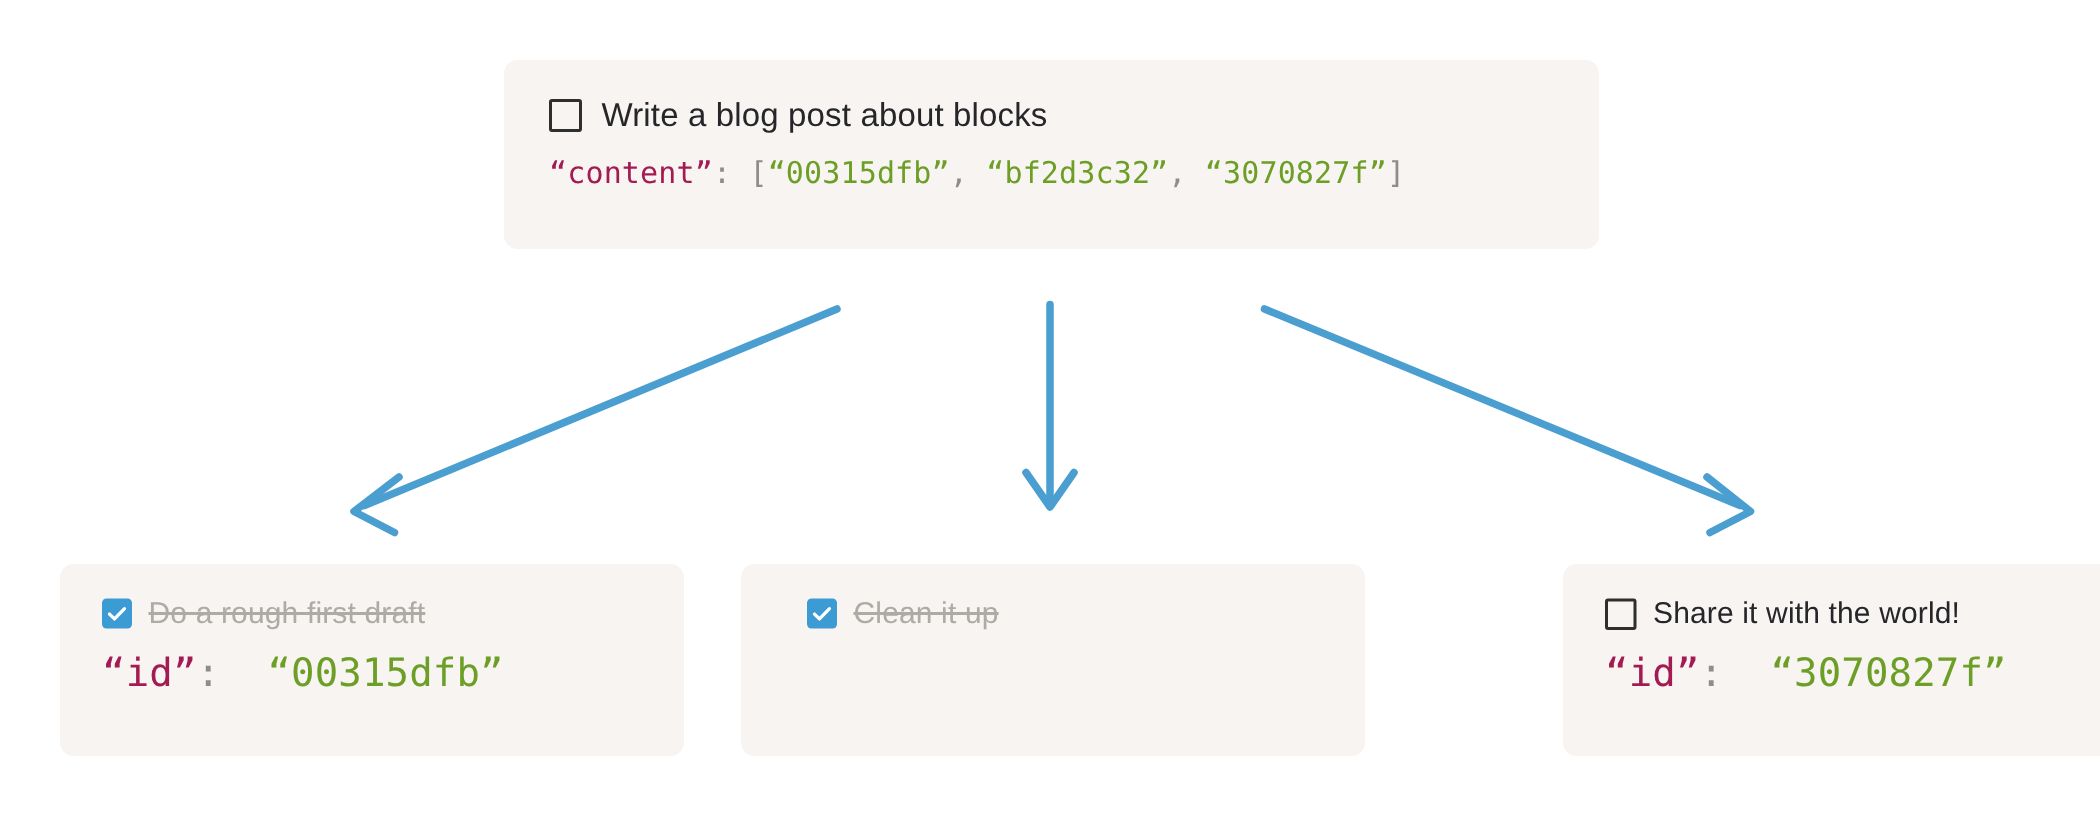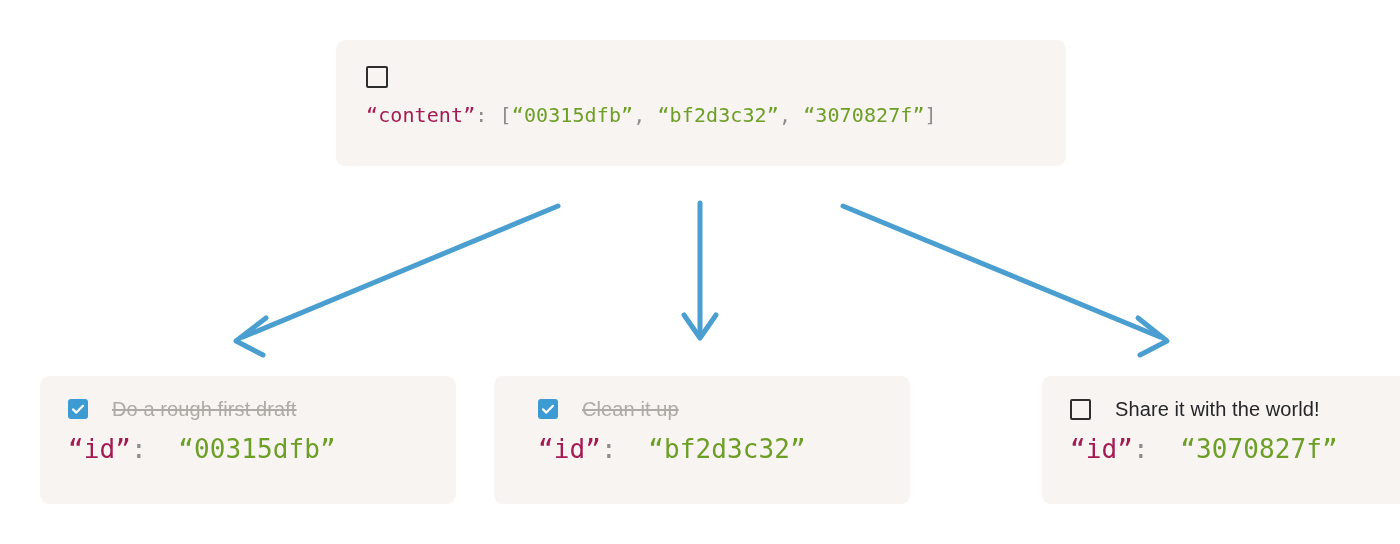--- a/index.html
+++ b/index.html
@@ -48,21 +48,21 @@
   .card-child-3 { left: 1002px; margin-left: 40px; }
 
   
   .todo-row {
     display: flex;
     align-items: center;
     gap: 13px;
     height: 30px;
   }
   .card-child .todo-row {
-    gap: 24px;
+    gap: 11px;
     height: 26px;
   }
 
   
   .checkbox-empty {
     width: 22px;
     height: 22px;
     box-sizing: border-box;
     border: 2.5px solid #2e2e2e;
     border-radius: 2px;
@@ -131,20 +131,21 @@
   }
 </style>
 </head>
 <body>
 
 <div class="canvas">
 
   <div class="card card-root">
     <div class="todo-row">
       <span class="checkbox-empty"></span>
+      <span class="todo-label">Write a blog post about blocks</span>
     </div>
     <div class="code-line"><span class="tok-key">“content”</span><span class="tok-punct">:</span><span class="tok-punct"> </span><span class="tok-bracket">[</span><span class="tok-str">“00315dfb”</span><span class="tok-punct">, </span><span class="tok-str">“bf2d3c32”</span><span class="tok-punct">, </span><span class="tok-str">“3070827f”</span><span class="tok-bracket">]</span></div>
   </div>
 
   <div class="card card-child card-child-1">
     <div class="todo-row">
       <span class="checkbox-checked">
         <svg width="16" height="16" viewBox="0 0 16 16" aria-hidden="true">
           <path d="M3 8.4 L6.3 11.6 L13 4.8" fill="none" stroke="#ffffff" stroke-width="2.2" stroke-linecap="round" stroke-linejoin="round"></path>
         </svg>
@@ -156,21 +157,20 @@
 
   <div class="card card-child card-child-2">
     <div class="todo-row">
       <span class="checkbox-checked">
         <svg width="16" height="16" viewBox="0 0 16 16" aria-hidden="true">
           <path d="M3 8.4 L6.3 11.6 L13 4.8" fill="none" stroke="#ffffff" stroke-width="2.2" stroke-linecap="round" stroke-linejoin="round"></path>
         </svg>
       </span>
       <span class="todo-label done">Clean it up</span>
     </div>
-    <div class="code-line"><span class="tok-key">“id”</span><span class="tok-punct">:</span><span class="tok-punct">  </span><span class="tok-str">“bf2d3c32”</span></div>
   </div>
 
   <div class="card card-child card-child-3">
     <div class="todo-row">
       <span class="checkbox-empty"></span>
       <span class="todo-label">Share it with the world!</span>
     </div>
     <div class="code-line"><span class="tok-key">“id”</span><span class="tok-punct">:</span><span class="tok-punct">  </span><span class="tok-str">“3070827f”</span></div>
   </div>
 

